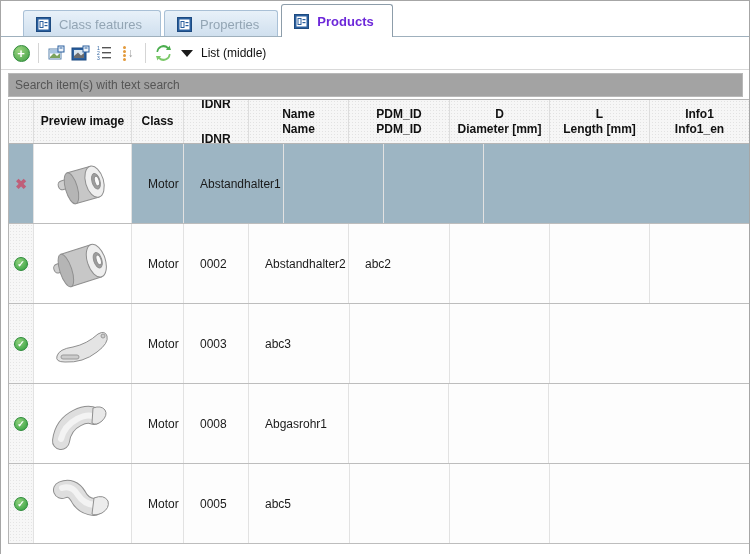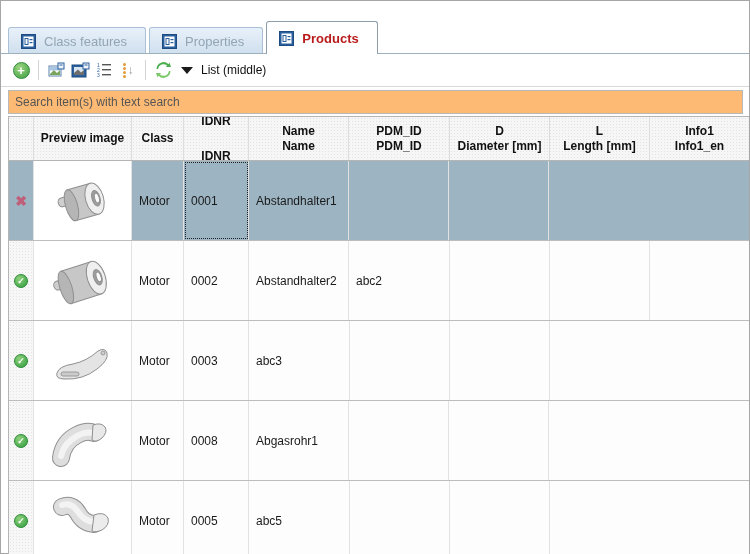--- a/index.html
+++ b/index.html
@@ -1,26 +1,26 @@
 <!DOCTYPE html>
 <html><head>
 <meta charset="utf-8">
 <style>
   * { box-sizing: border-box; margin: 0; padding: 0; }
   html,body { width: 750px; height: 554px; }
   body { font-family: "Liberation Sans", sans-serif; background: #fff; overflow: hidden; }
   .window { width: 750px; height: 554px; border: 1px solid #a6a6a6; background: #fff; position: relative; }
 
   
-  .tabbar { height: 36px; display: flex; align-items: flex-end; padding-left: 7px; position: relative; margin-top: 17px; }
+  .tabbar { height: 36px; display: flex; align-items: flex-end; padding-left: 22px; position: relative; }
   .tabbar::after { content:""; position:absolute; left:0; right:0; bottom:0; height:1px; background:#9fb0bd; }
   .tab { display:flex; align-items:center; gap:8px; height:27px; padding:0 18px 0 12px;
          border:1px solid #a9c0d6; border-bottom:none; border-radius:3px 3px 0 0; margin-right:3px;
          background:linear-gradient(#e8f1f9,#cfdfee); color:#93a5b4; font-size:13px; cursor:pointer; }
-  .tab.active { height:33px; background:#ffffff; border-color:#8d9daa; color:#b91c1c; font-weight:bold;
+  .tab.active { height:33px; background:#ffffff; border-color:#8d9daa; color:#6d28d9; font-weight:bold;
                 position:relative; z-index:2;text-align:center; }
   .tab.active::after { content:""; position:absolute; left:0; right:0; bottom:-1px; height:2px; background:#fff; }
   .tabicon { width:15px; height:15px; flex:0 0 auto; }
 
   
   .toolbar { height:33px; display:flex; align-items:center; padding:0 8px; background:#fff;
              border-bottom:1px solid #d9d9d9; position:relative; z-index:1; }
   .tbtn { display:flex; align-items:center; justify-content:center; width:24px; height:24px; cursor:pointer; }
   .tsep { width:1px; height:20px; background:#d5d5d5; margin:0 5px; }
   .add-circle { width:17px; height:17px; border-radius:50%; background:radial-gradient(circle at 35% 30%, #9ad47e, #3f9e45);
@@ -29,34 +29,34 @@
   .tri-down { width:0; height:0; border-left:6px solid transparent; border-right:6px solid transparent; border-top:7px solid #1a1a1a; }
   .viewlabel { font-size:12px; color:#111; }
   .sort-icon { display:flex; align-items:center; gap:2px; }
   .dots { display:flex; flex-direction:column; gap:1px; }
   .dots i { width:3px; height:3px; border-radius:50%; background:#e39a3b; }
   .arrow-d { color:#9a9a9a; font-size:12px; line-height:12px; }
 
   
   .searchwrap { padding:3px 6px 2px 7px; background:#fff; }
   .search { width:100%; height:24px; border:1px solid #b8b8b8; font-family:"Liberation Sans",sans-serif;
-            font-size:12px; color:#444; padding:0 6px; outline:none; background:#fdba74; }
+            font-size:12px; color:#444; padding:0 6px; outline:none; background:#a3a3a3; }
   .search::placeholder { color:#555; opacity:1; }
 
   
   .table { margin-left:7px; border-left:1px solid #b5b5b5; border-top:1px solid #b5b5b5; }
   .thead { display:flex; height:44px; border-bottom:1px solid #b5b5b5;
            background-color:#f6f6f6;
            background-image:radial-gradient(#e2e2e2 0.8px, transparent 0.8px); background-size:3px 3px; }
   .hcell { display:flex; flex-direction:column; align-items:center; justify-content:center;
            font-size:12px; font-weight:bold; color:#111; border-right:1px solid #ddd; line-height:15px;
            text-align:center; overflow:hidden; }
   .trow { display:flex; height:80px; border-bottom:1px solid #bdbdbd; background:#fdfdfd; }
   .cell { display:flex; align-items:center; border-right:1px solid #e2e2e2; font-size:12px; color:#1a1a1a;
-          padding-left:7px; overflow:hidden; }
+          padding-left:16px; overflow:hidden; }
   .cell.statuscell { justify-content:center; padding-left:0;
           background-color:#f7f7f7; background-image:radial-gradient(#e5e5e5 0.8px, transparent 0.8px); background-size:3px 3px; }
   .cell.previewcell { justify-content:center; padding-left:0; background:#fff; }
   .trow.selected .cell { background:#9db5c3; }
   .trow.selected .cell.previewcell { background:#fff; }
   .cell.focused { outline:1px dotted #222; outline-offset:-2px; }
 
   .col-0 { width:25px; flex:0 0 auto; }
   .col-1 { width:98px; flex:0 0 auto; }
   .col-2 { width:52px; flex:0 0 auto; }
@@ -223,21 +223,20 @@
                   <rect x="20" y="14" width="24" height="32" fill="#c7c7c7"></rect>
                   <ellipse cx="20" cy="30" rx="6" ry="16" fill="#b5b5b5"></ellipse>
                   <ellipse cx="44" cy="30" rx="9" ry="16" fill="#efefef"></ellipse>
                   <ellipse cx="45.5" cy="30" rx="4" ry="8" fill="#9e9e9e"></ellipse>
                   <ellipse cx="46.5" cy="30" rx="2.3" ry="5" fill="#fafafa"></ellipse>
                 </g>
               </svg>
             </div>
           </div>
           <div class="cell col-2">Motor</div>
-          <div class="cell col-3 focused">0001</div>
           <div class="cell col-4">Abstandhalter1</div>
           <div class="cell col-6"></div>
           <div class="cell col-7"></div>
           <div class="cell col-8"></div>
         </div>
         <div class="trow">
           <div class="cell statuscell col-0">
             <span class="status-check">✓</span>
           </div>
           <div class="cell previewcell col-1">

